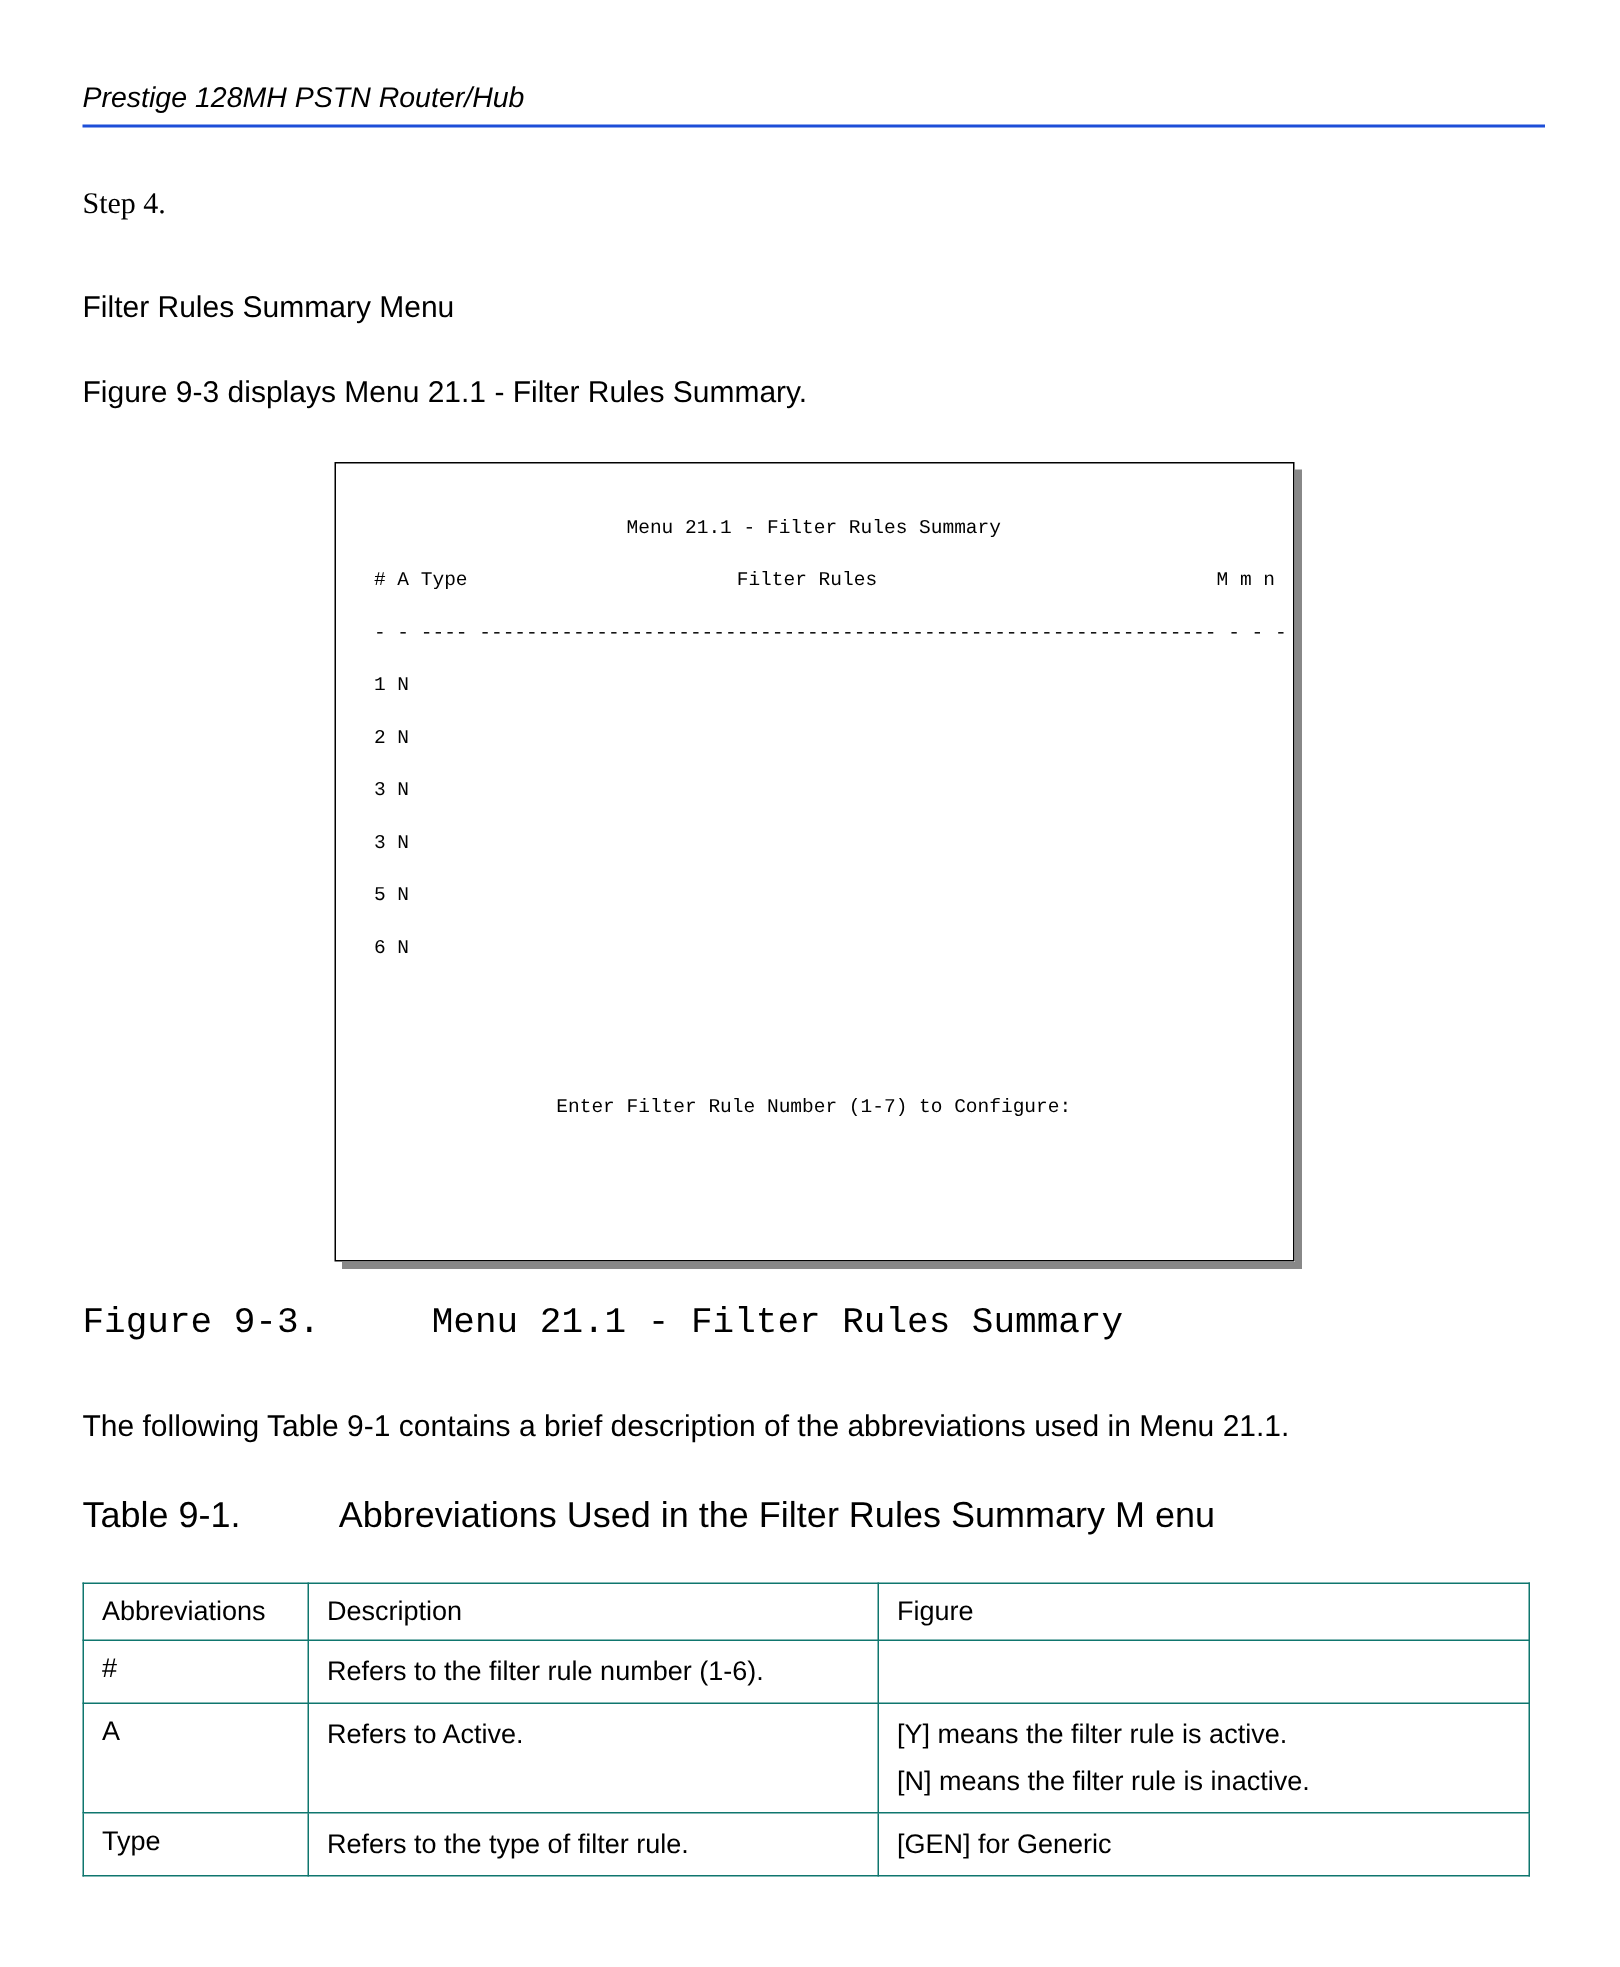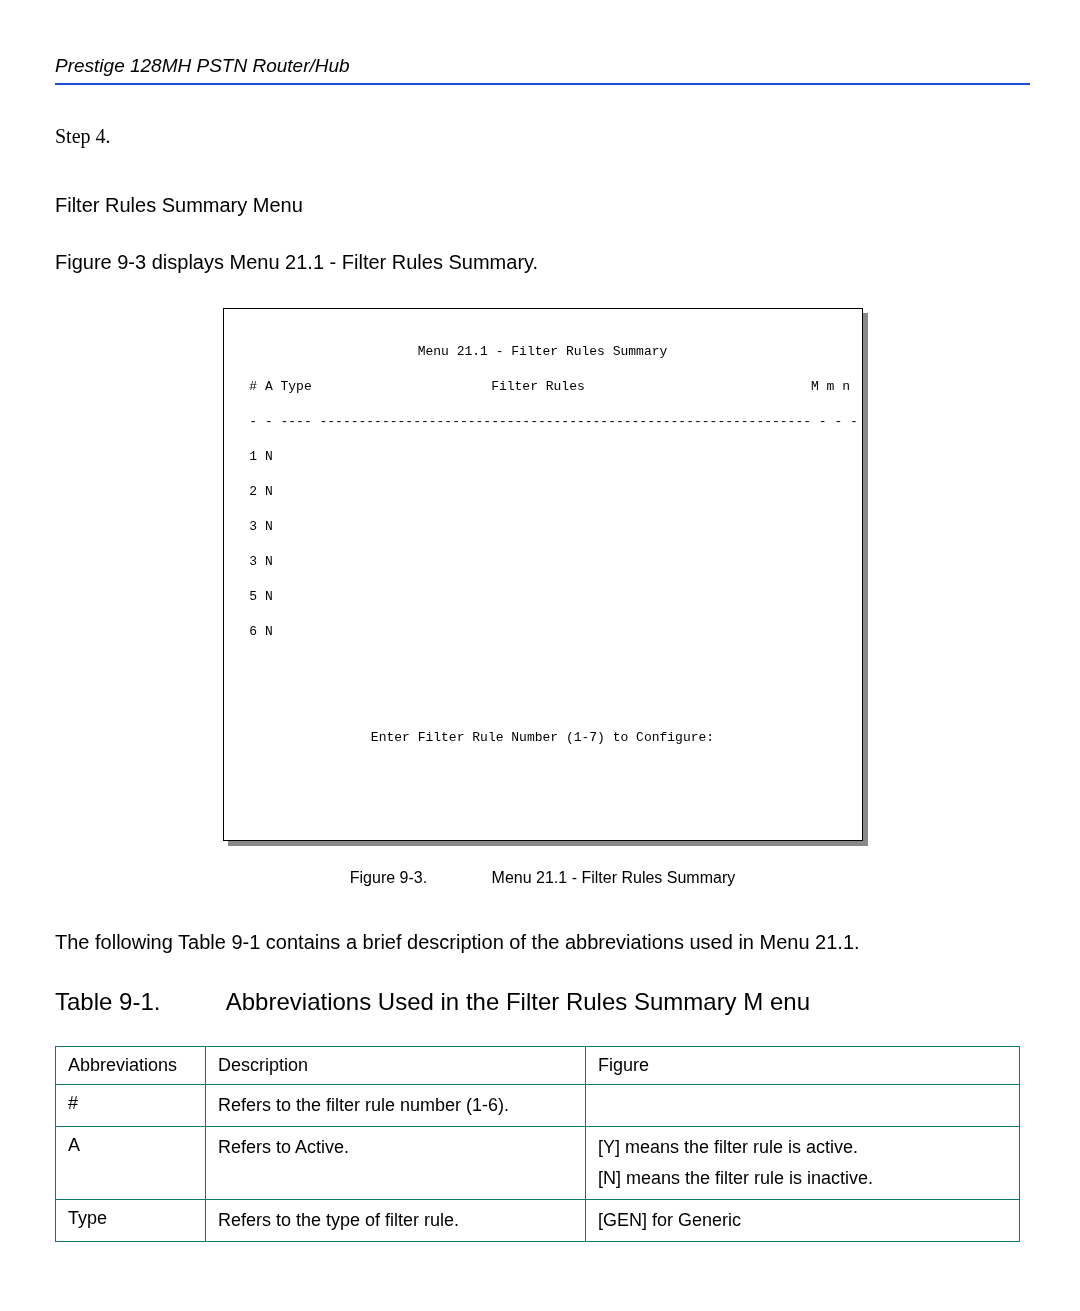--- a/index.html
+++ b/index.html
@@ -56,23 +56,23 @@
     font-size: 13px;
     padding: 16px 18px 24px 18px;
     white-space: pre;
     line-height: 1.35;
   }
   .screen .title {
     text-align: center;
     white-space: pre;
   }
   .fig-caption {
-    text-align: center;
-    font-size: 16px;
+    font-size: 24px;
     margin: 28px 0 40px 0;
+    font-family: Liberation Mono, monospace;
   }
   .fig-caption .figlabel {
     display: inline-block;
     margin-right: 60px;
   }
   .table-label-row {
     font-size: 24px;
     margin-bottom: 30px;
   }
   .table-label-row .tbllabel {

